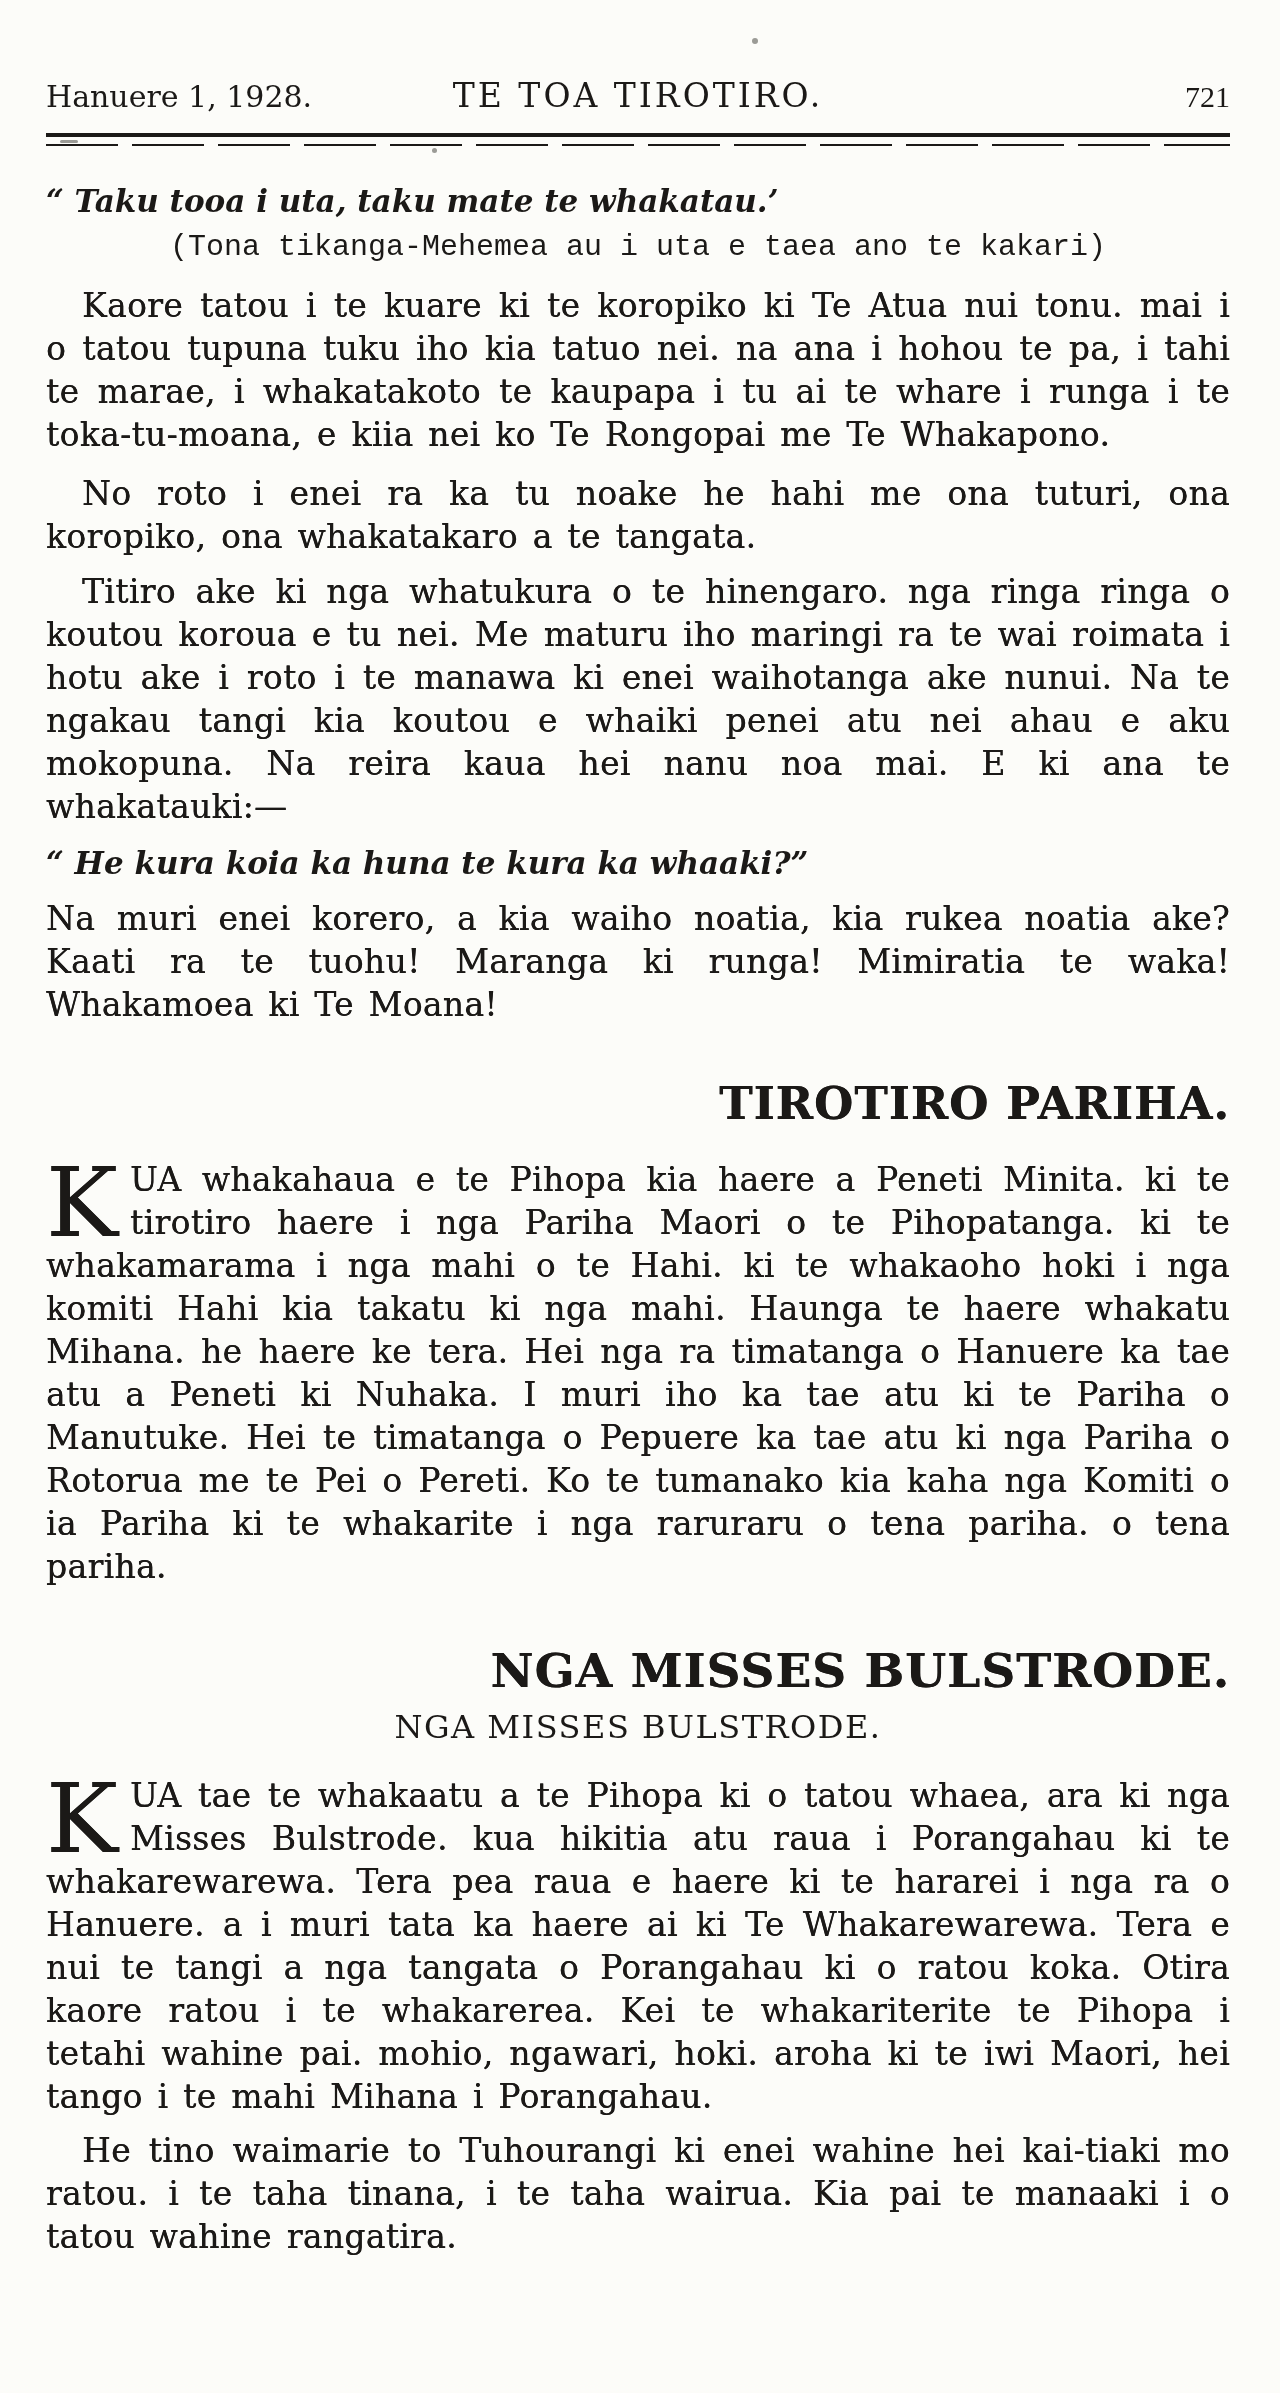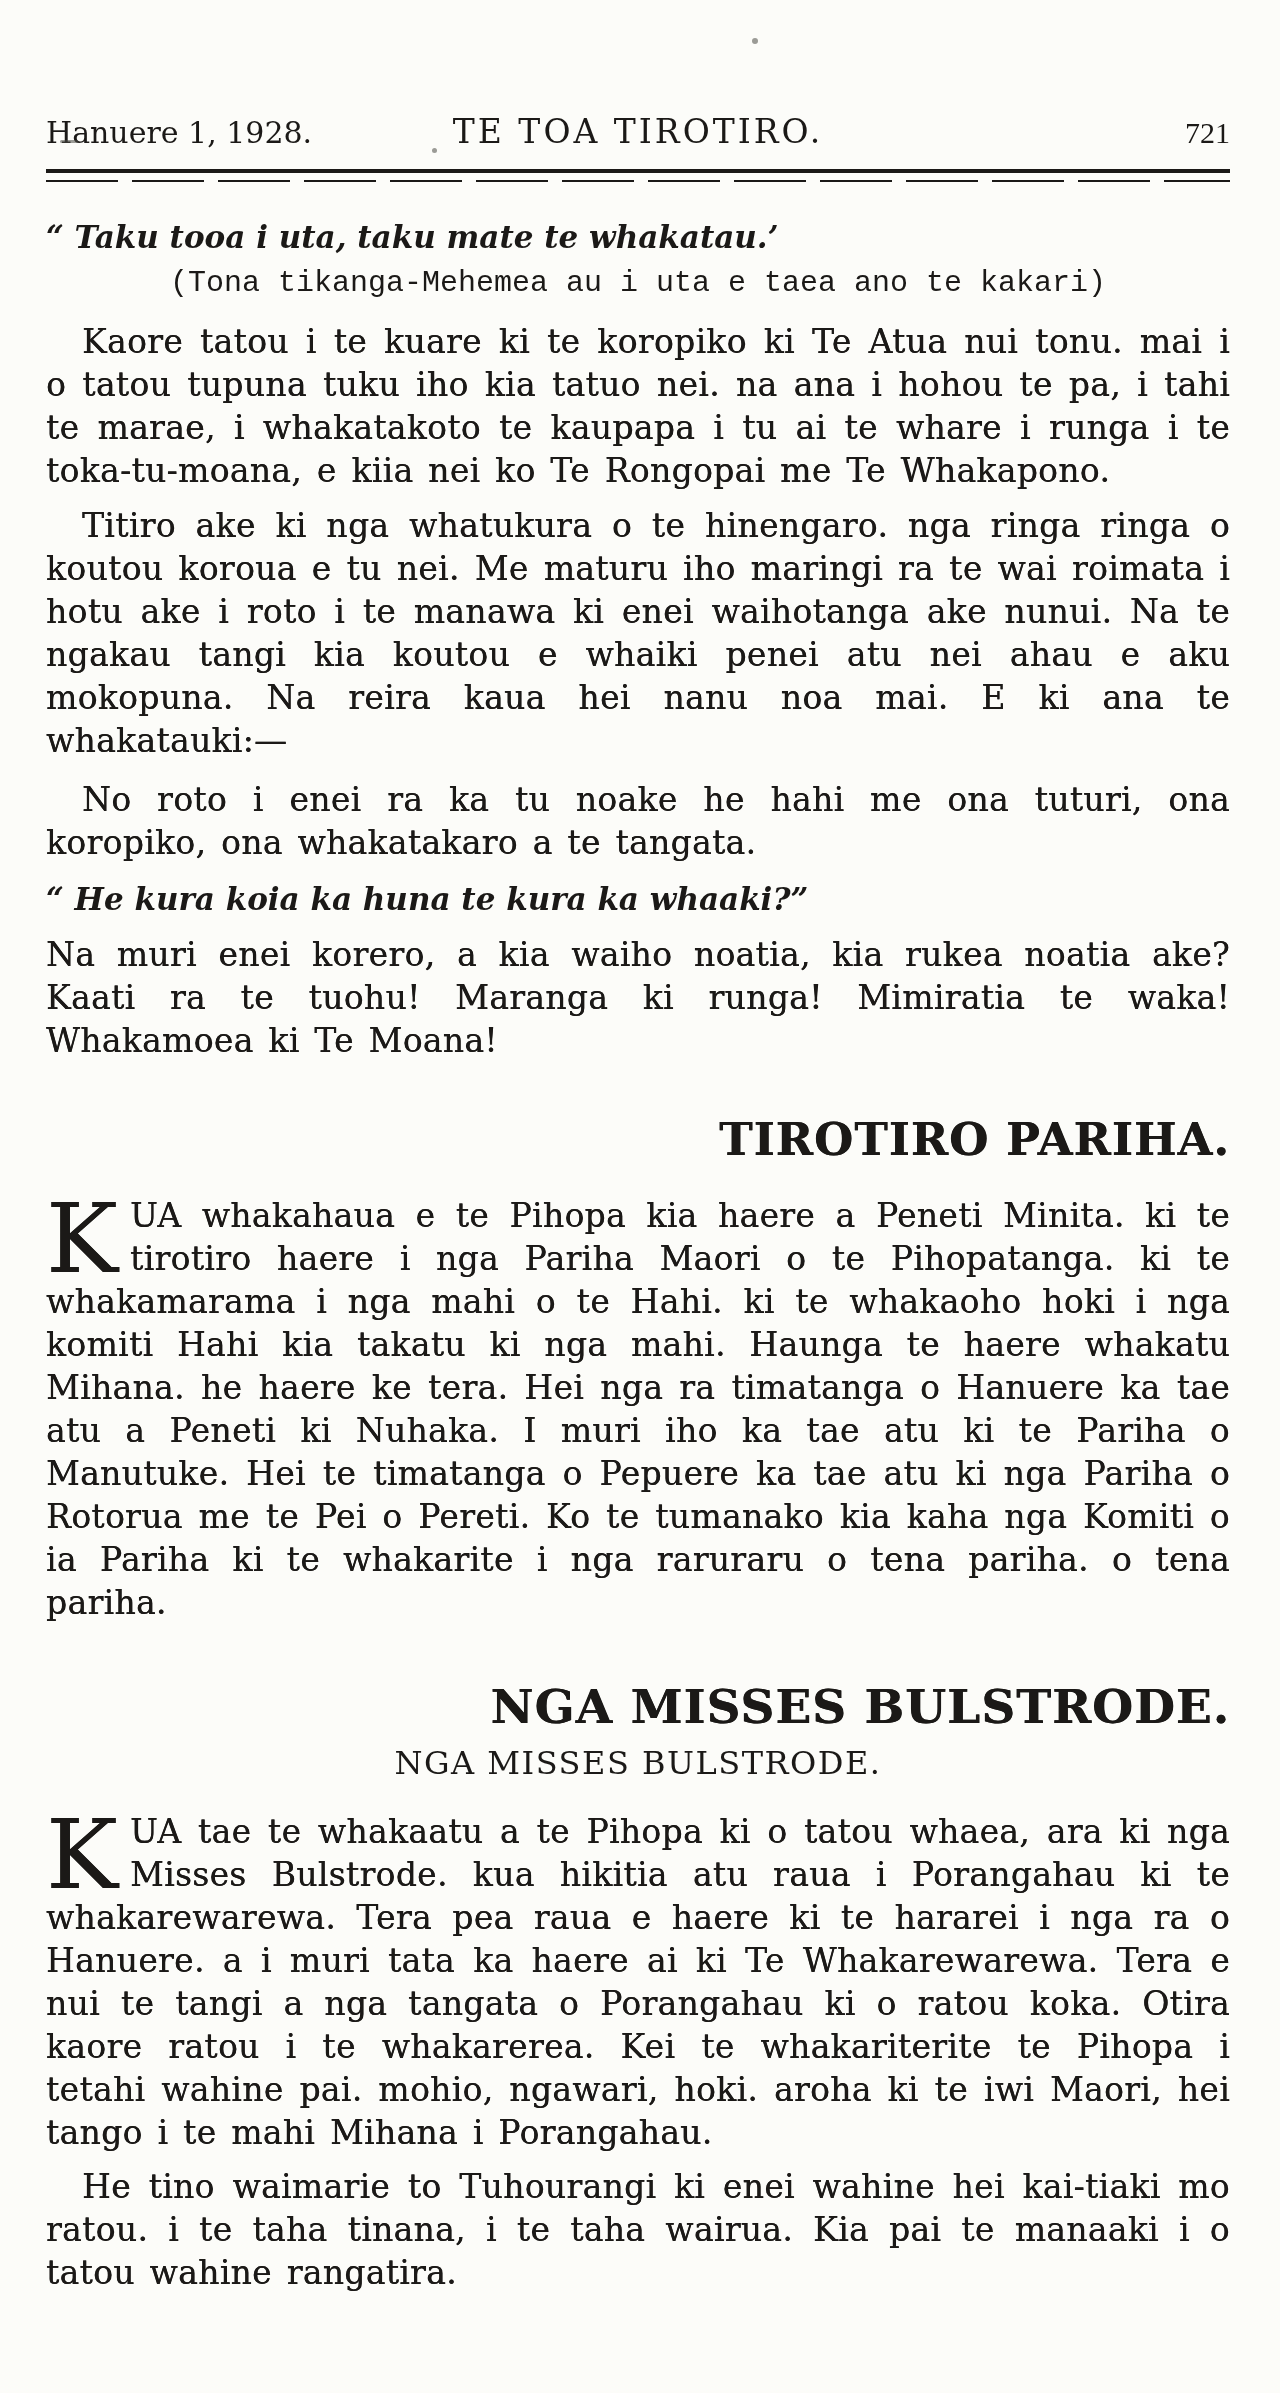--- a/index.html
+++ b/index.html
@@ -8,21 +8,21 @@
     height: 2393px;
     overflow: hidden;
     position: relative;
     background: var(--paper, #fcfcf9);
     color: var(--ink, #1b1917);
     font-family: "DejaVu Serif", "Liberation Serif", serif;
   }
   .page {
     width: 100%;
     height: 100%;
-    padding: 112px 50px 0 46px;
+    padding: 76px 50px 0 46px;
     box-sizing: border-box;
   }
   
   .speck { position: absolute; background: #4a4a46; opacity: .55; border-radius: 50%; }
   .speck.s1 { left: 60px;  top: 140px; width: 18px; height: 3px; border-radius: 2px; }
   .speck.s2 { left: 432px; top: 148px; width: 5px;  height: 5px; }
   .speck.s3 { left: 752px; top: 38px;  width: 6px;  height: 6px; }
 
   
   .masthead {
@@ -125,22 +125,22 @@
 
   <div class="rule">
     <div class="rule-thick"></div>
     <div class="rule-thin"></div>
   </div>
 
   <p class="epigraph">“ Taku tooa i uta, taku mate te whakatau.’</p>
   <p class="epigraph-note">(Tona tikanga-Mehemea au i uta e taea ano te kakari)</p>
 
   <p class="body indent">Kaore tatou i te kuare ki te koropiko ki Te Atua nui tonu. mai i o tatou tupuna tuku iho kia tatuo nei. na ana i hohou te pa, i tahi te marae, i whakatakoto te kaupapa i tu ai te whare i runga i te toka-tu-moana, e kiia nei ko Te Rongopai me Te Whakapono.</p>
+  <p class="body indent">No roto i enei ra ka tu noake he hahi me ona tuturi, ona koropiko, ona whakatakaro a te tangata.</p>
   <p class="body indent tight">Titiro ake ki nga whatukura o te hinengaro. nga ringa ringa o koutou koroua e tu nei. Me maturu iho maringi ra te wai roimata i hotu ake i roto i te manawa ki enei waihotanga ake nunui. Na te ngakau tangi kia koutou e whaiki penei atu nei ahau e aku mokopuna. Na reira kaua hei nanu noa mai. E ki ana te whakatauki:—</p>
-  <p class="body indent">No roto i enei ra ka tu noake he hahi me ona tuturi, ona koropiko, ona whakatakaro a te tangata.</p>
 
   <p class="proverb">“ He kura koia ka huna te kura ka whaaki?”</p>
 
   <p class="body tight">Na muri enei korero, a kia waiho noatia, kia rukea noatia ake? Kaati ra te tuohu! Maranga ki runga! Mimiratia te waka! Whakamoea ki Te Moana!</p>
 
   <h2 class="heading">TIROTIRO PARIHA.</h2>
 
   <p class="body dropcap-para"><span class="dropcap">K</span><span>UA whakahaua e te Pihopa kia haere a Peneti Minita. ki te tirotiro haere i nga Pariha Maori o te Pihopatanga. ki te whakamarama i nga mahi o te Hahi. ki te whakaoho hoki i nga komiti Hahi kia takatu ki nga mahi. Haunga te haere whakatu Mihana. he haere ke tera. Hei nga ra timatanga o Hanuere ka tae atu a Peneti ki Nuhaka. I muri iho ka tae atu ki te Pariha o Manutuke. Hei te timatanga o Pepuere ka tae atu ki nga Pariha o Rotorua me te Pei o Pereti. Ko te tumanako kia kaha nga Komiti o ia Pariha ki te whakarite i nga raruraru o tena pariha. o tena pariha.</span></p>
 
   <h2 class="heading big">NGA MISSES BULSTRODE.</h2>

